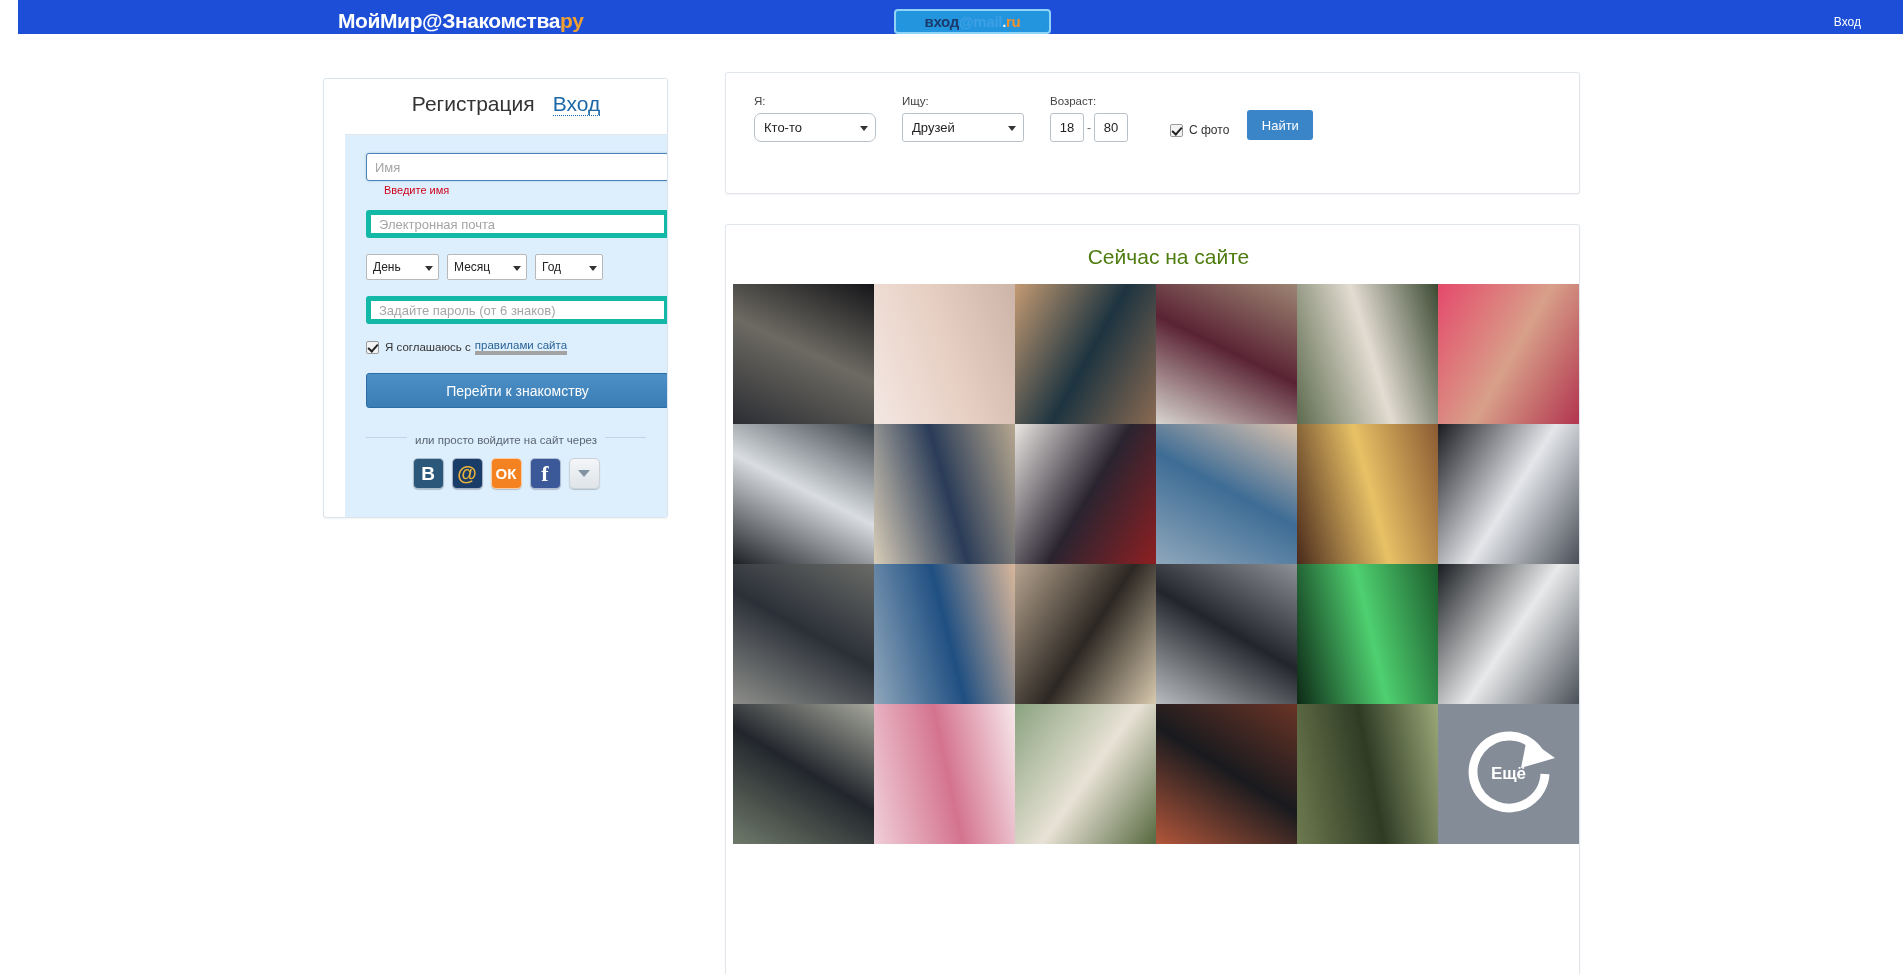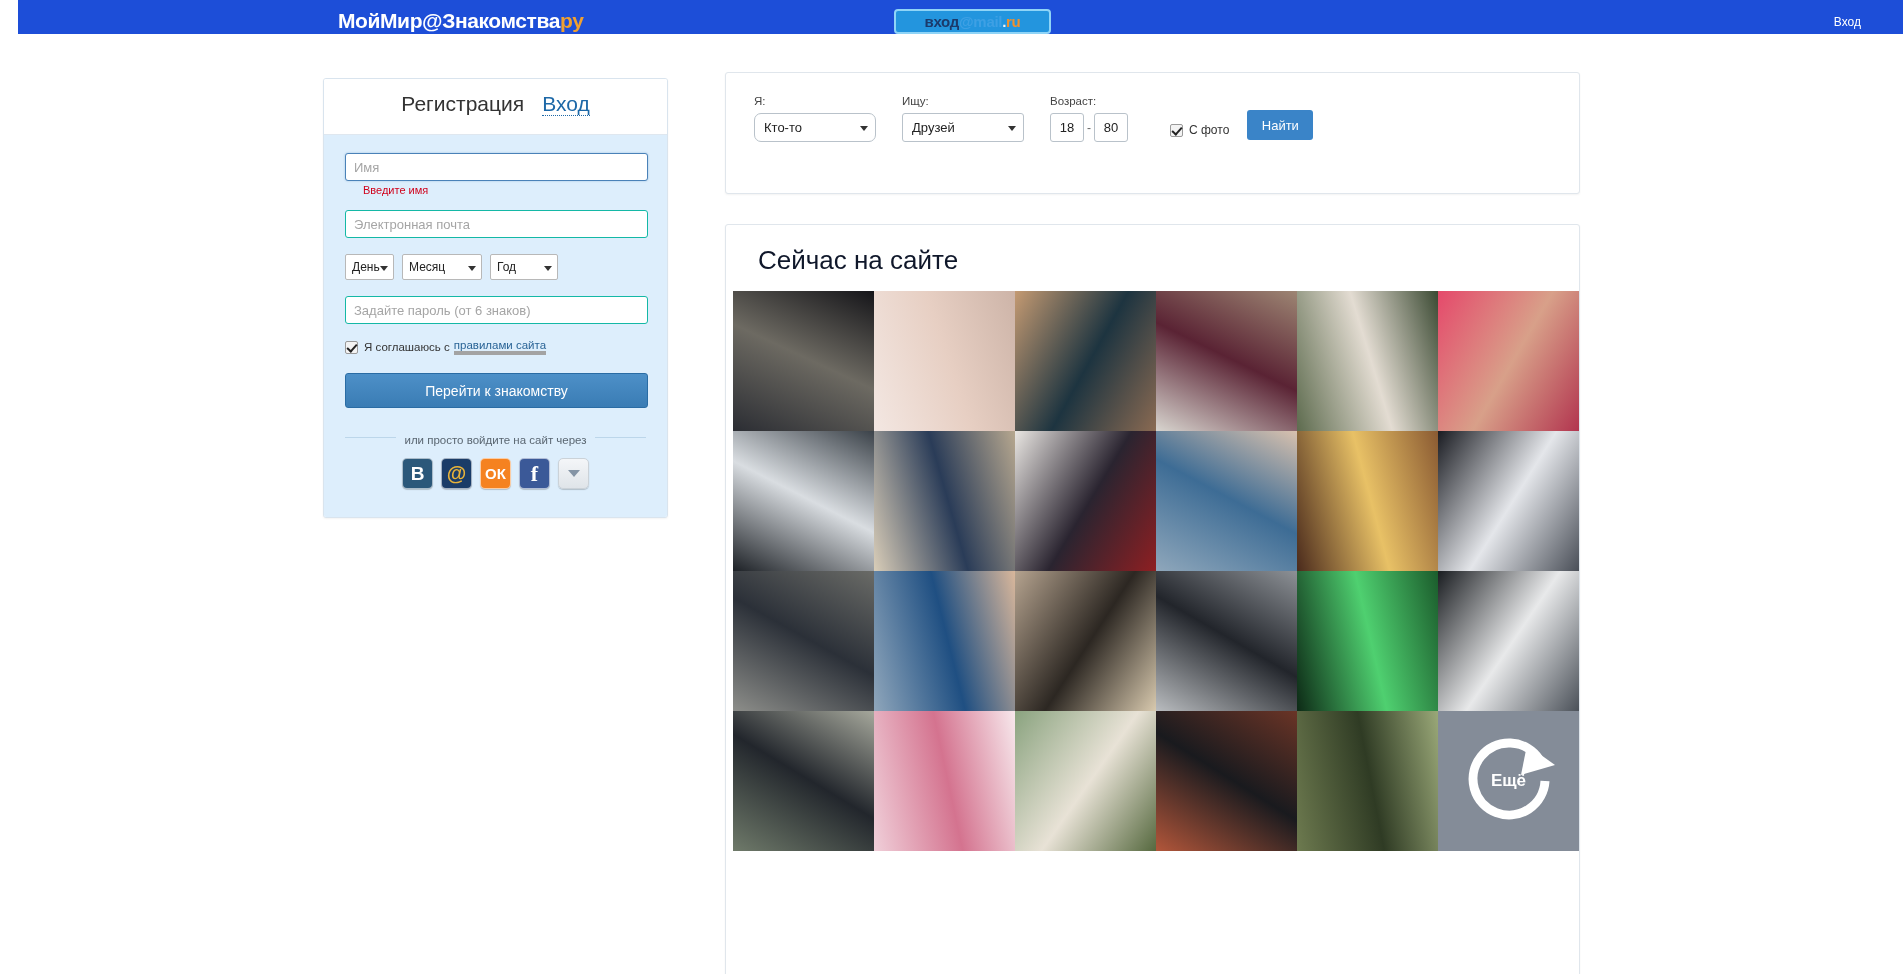--- a/index.html
+++ b/index.html
@@ -64,20 +64,21 @@
   
   .reg-panel {
     position: absolute;
     left: 323px; top: 78px;
     width: 345px;
     border: 1px solid #d9e4ee;
     border-radius: 3px;
     background: #ffffff;
     box-shadow: 0 1px 2px rgba(0,0,0,0.05);
     overflow: hidden;
+    padding-left: 21px;
   }
   .reg-head {
     height: 56px;
     background: #ffffff;
     border-bottom: 1px solid #dfe7ef;
     text-align: center;
     padding-top: 13px;
     white-space: nowrap;
   }
   .reg-head .tab-reg {
@@ -92,21 +93,21 @@
     cursor: pointer;
   }
   .reg-body {
     background: #ddeefc;
     padding: 18px 21px 28px 21px;
   }
 
   .field {
     width: 303px;
     height: 28px;
-    border: 1px solid #14b8a6;
+    border: 5px solid #14b8a6;
     border-radius: 3px;
     background: #ffffff;
     padding: 0 8px;
     font-size: 13px;
     color: #333;
     outline: none;
     display: block;
     font-family: "Liberation Sans", sans-serif;
   }
   .field::placeholder { color: #a5a5a5; }
@@ -130,21 +131,21 @@
     border-radius: 2px;
     background: #ffffff;
     font-size: 12px;
     color: #222;
     padding: 0 18px 0 6px;
     position: relative;
     line-height: 24px;
     cursor: pointer;
     white-space: nowrap;
   }
-  .sel.day   { width: 49px; }
+  .sel.day   { width: 73px; }
   .sel.month { width: 80px; }
   .sel.year  { width: 68px; }
   .sel .caret {
     position: absolute;
     right: 5px; top: 11px;
     width: 0; height: 0;
     border-left: 4px solid transparent;
     border-right: 4px solid transparent;
     border-top: 5px solid #333;
   }
@@ -323,23 +324,24 @@
     cursor: pointer;
     font-family: "Liberation Sans", sans-serif;
   }
 
   
   .online-panel {
     left: 725px; top: 224px;
     width: 855px; height: 760px;
   }
   .online-title {
-    font-size: 26px;
-    color: #0f172a;
+    font-size: 21px;
+    color: #4d7c0f;
     padding: 20px 0 0 32px;
+    text-align: center;
   }
   .grid {
     margin: 15px 0 0 7px;
     width: 744px;
     display: grid;
     grid-template-columns: repeat(6, 141px);
     grid-auto-rows: 140px;
   }
   .cell { position: relative; overflow: hidden; }
   .cell .ph { position: absolute; inset: 0; }

